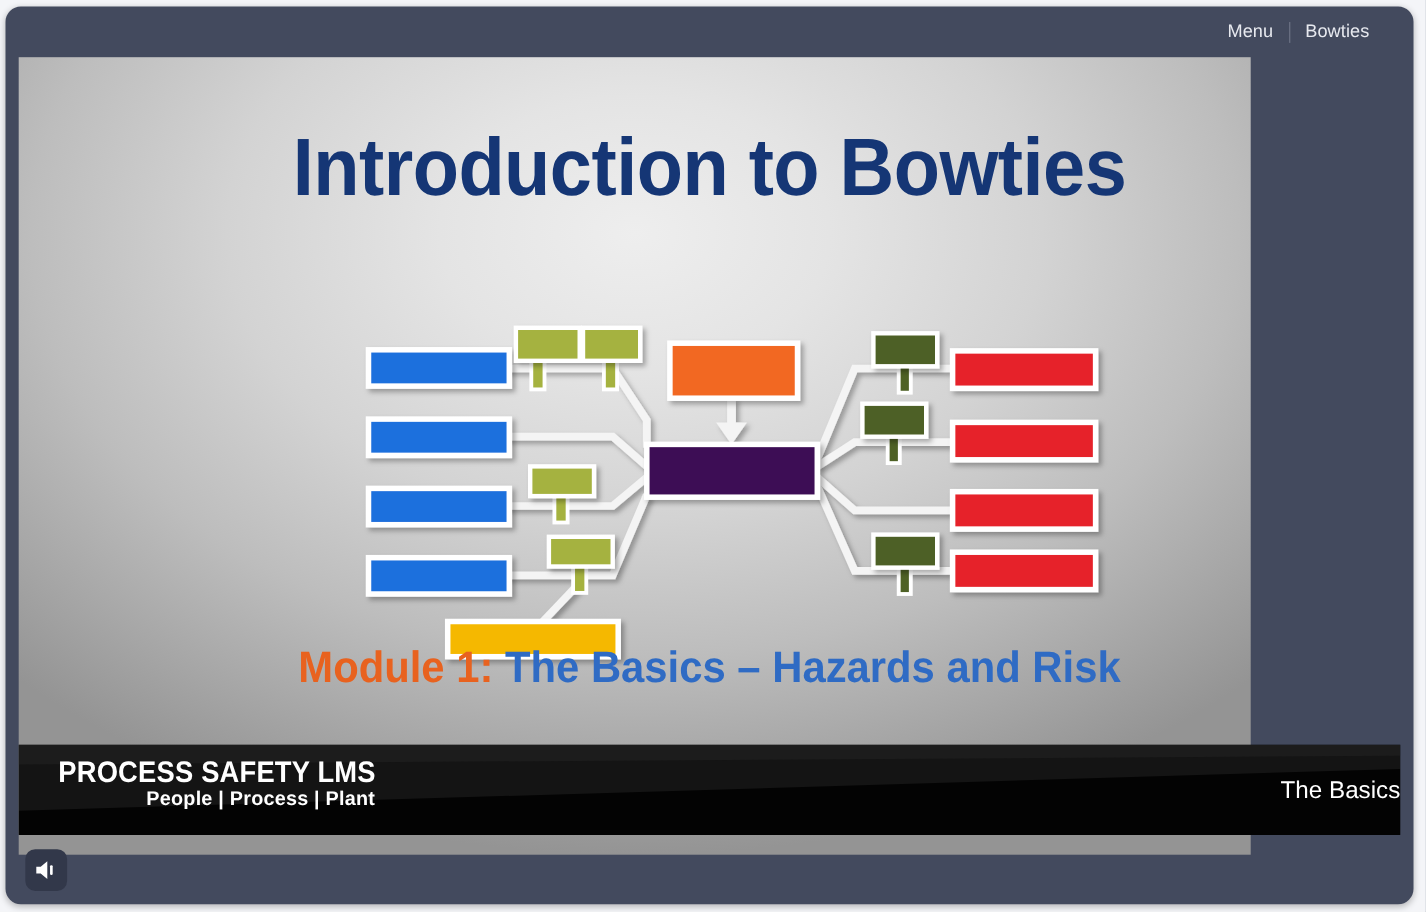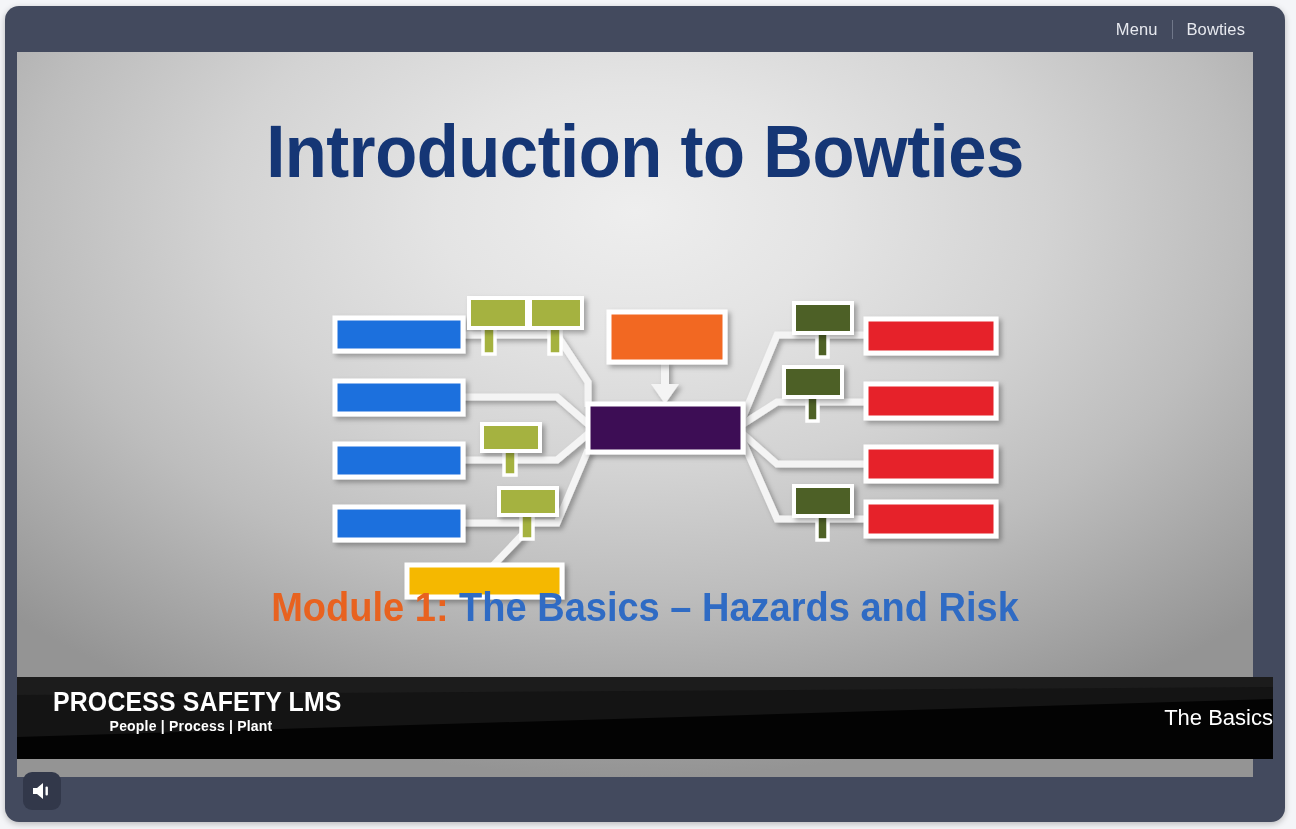--- a/index.html
+++ b/index.html
@@ -53,21 +53,21 @@
   }
   .topbar-sep {
     width: 1px; height: 19px;
     background: #707789;
   }
 
   
   .stage {
     position: absolute;
     left: 12px; top: 46px;
-    width: 1236px; height: 725px;
+    width: 1120px; height: 725px;
     overflow: hidden;
     background:
       radial-gradient(ellipse 72% 78% at 50% 22%,
         #eeeeee 0%,
         #e4e4e4 22%,
         #d3d3d3 46%,
         #bdbdbd 68%,
         #a6a6a6 86%,
         #949494 100%);
   }
@@ -124,37 +124,37 @@
   }
   .footer-sweep {
     position: absolute;
     left: 0; top: 0;
     width: 1256px; height: 82px;
   }
   .brand {
     position: absolute;
     left: 24px; top: 10px;
     width: 300px;
-    text-align: center;
+    text-align: right;
   }
   .brand-name {
     font-family: "Liberation Sans Narrow", "Liberation Sans", sans-serif;
     font-weight: 700;
     font-size: 27px;
     line-height: 30px;
     color: #ffffff;
     letter-spacing: 0.2px;
     transform: scaleX(0.92);
     transform-origin: 50% 50%;
     white-space: nowrap;
   }
   .brand-tag {
     font-family: "Liberation Sans Narrow", "Liberation Sans", sans-serif;
     font-weight: 700;
-    font-size: 14px;
+    font-size: 18px;
     line-height: 18px;
     color: #ffffff;
     letter-spacing: 0.2px;
     white-space: nowrap;
   }
   .footer-caption {
     position: absolute;
     left: 0; top: 26px;
     width: 1256px;
     text-align: right;

